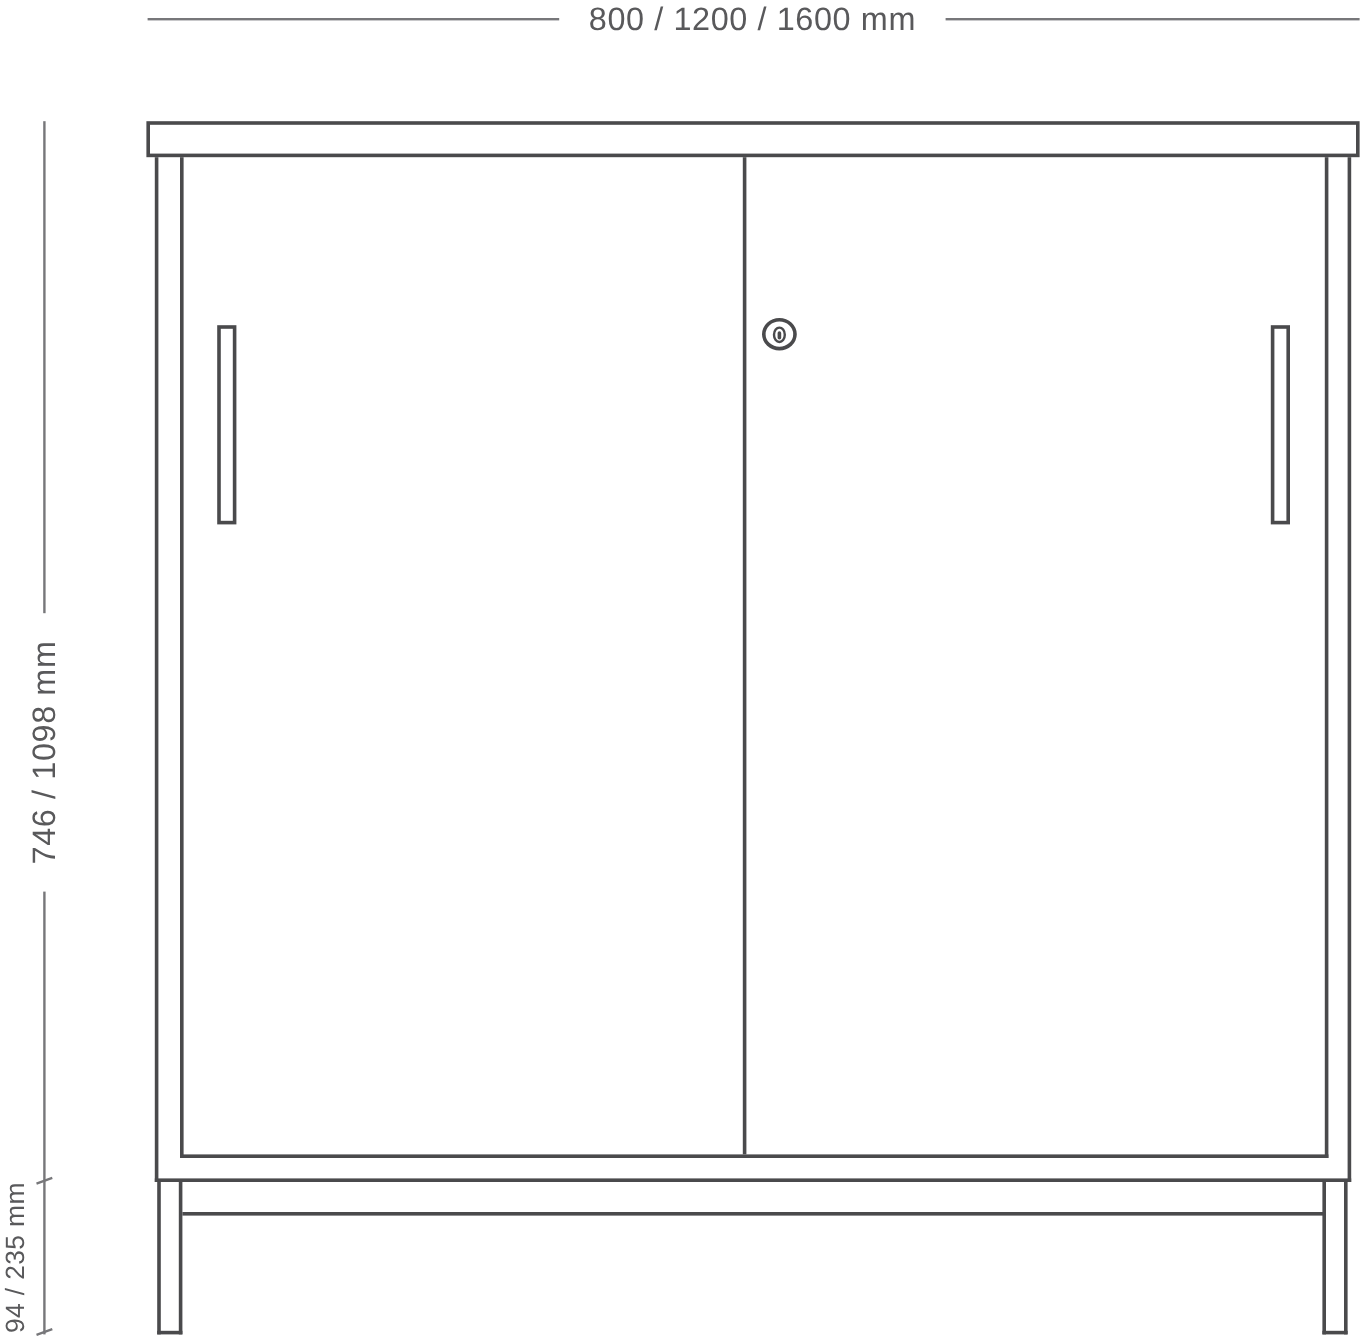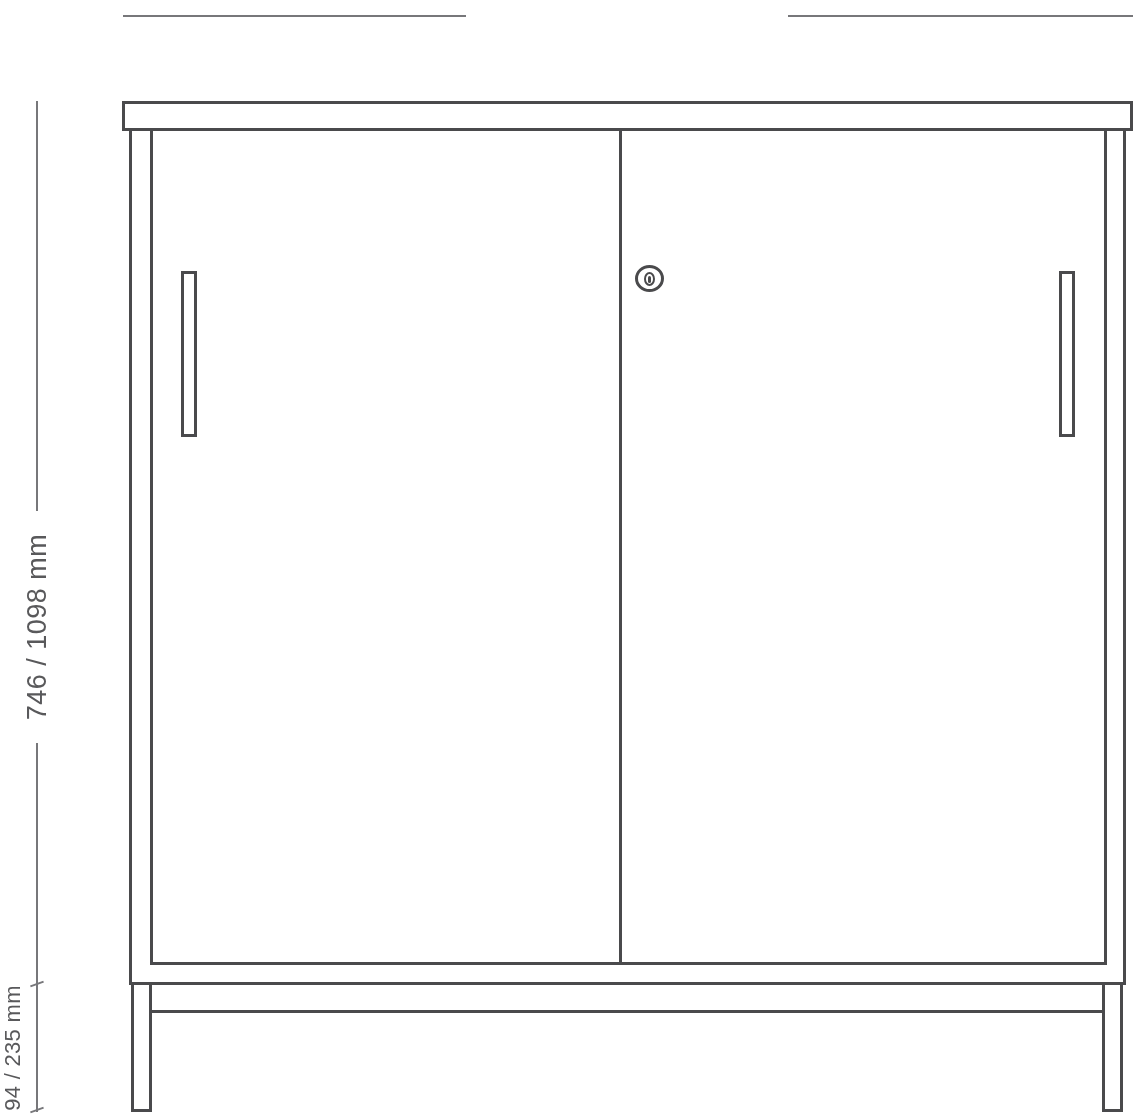--- a/index.html
+++ b/index.html
@@ -102,20 +102,21 @@
   .dim-base-label{left:-57px;top:1036px;width:140px;height:24px;line-height:24px;}
   .tick-mid{left:30px;top:983px;}
   .tick-bottom{left:30px;top:1109px;}
 </style>
 </head>
 <body>
 
 <div class="canvas">
 
   <div class="abs dim-line dim-top-left"></div>
+  <div class="abs dim-text dim-top-label">800 / 1200 / 1600 mm</div>
   <div class="abs dim-line dim-top-right"></div>
 
   <div class="abs dim-line dim-left-upper"></div>
   <div class="abs dim-text rot dim-left-label">746 / 1098 mm</div>
   <div class="abs dim-line dim-left-lower"></div>
   <div class="tick tick-mid"></div>
   <div class="tick tick-bottom"></div>
 
   <div class="abs dim-text dim-text-small rot dim-base-label">94 / 235 mm</div>
 

